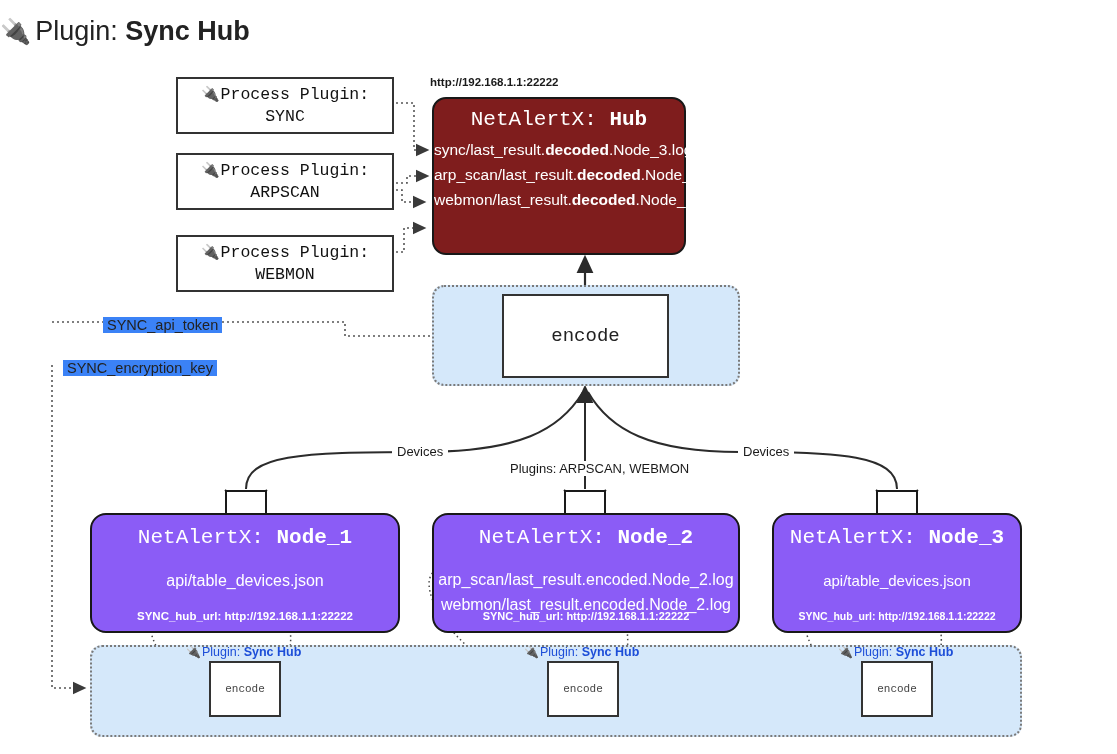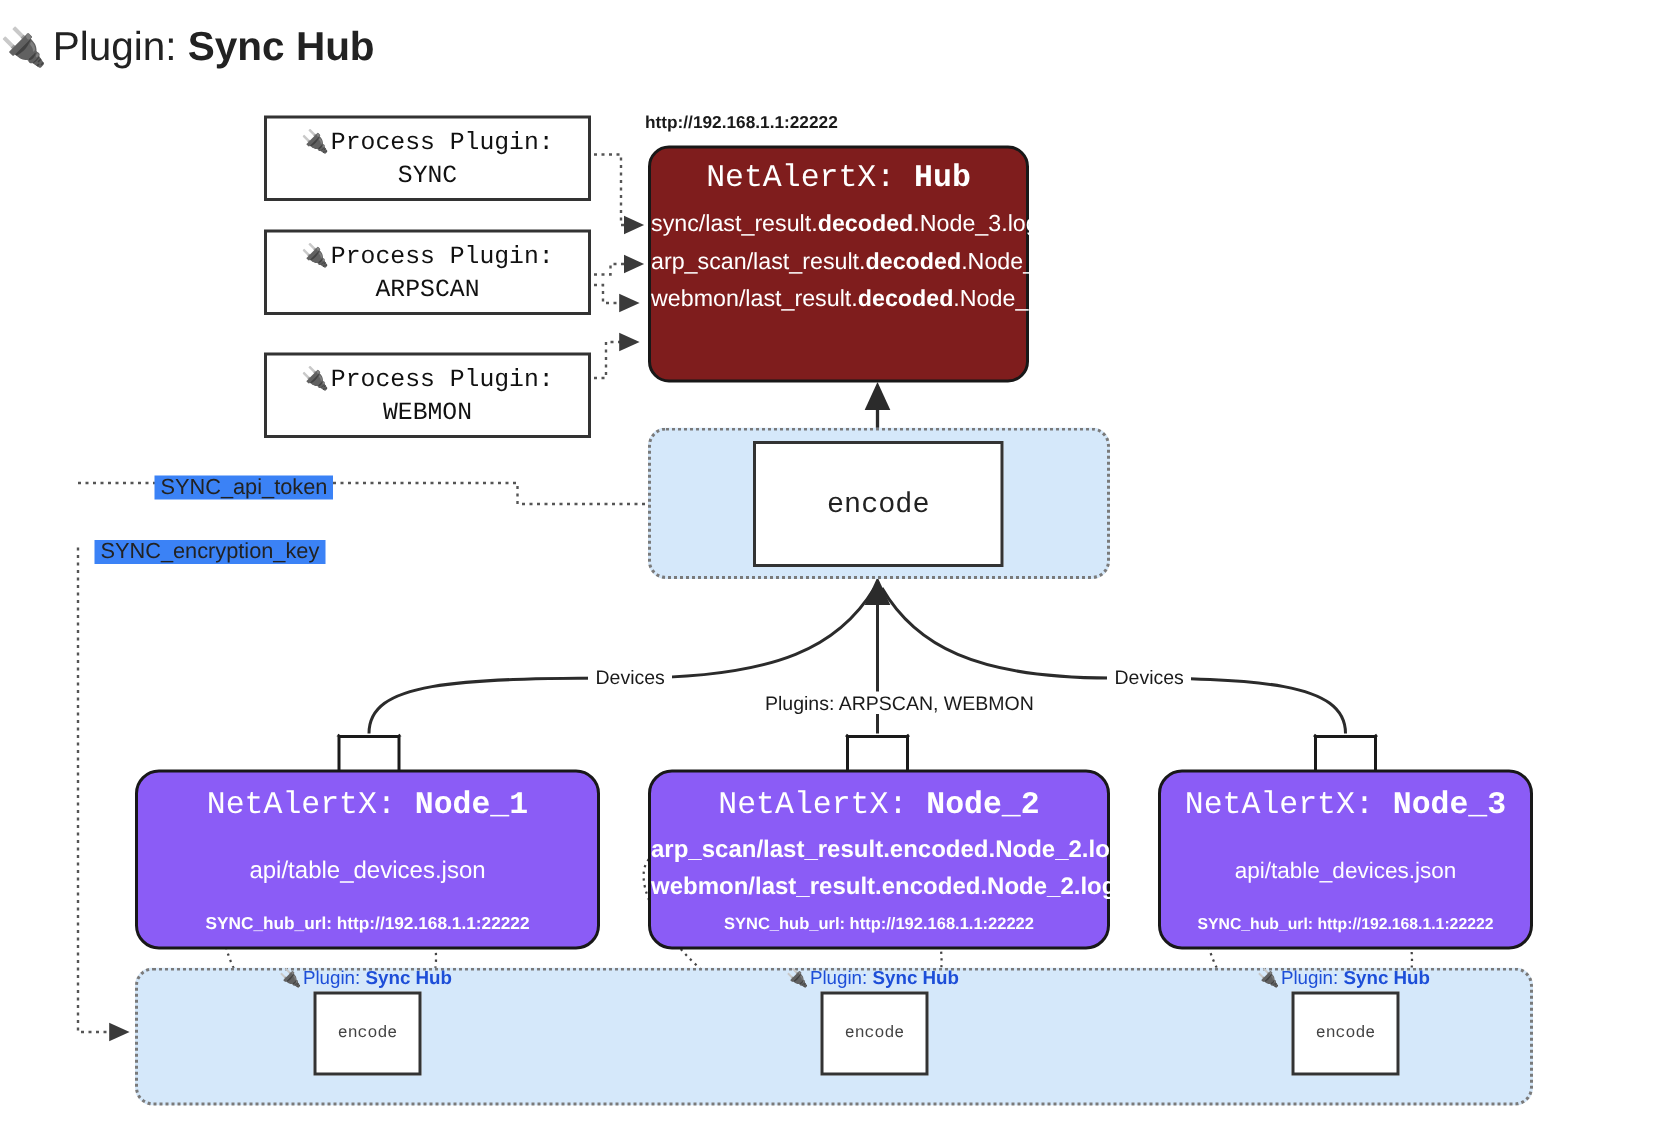--- a/index.html
+++ b/index.html
@@ -166,21 +166,21 @@
     font-size: 11.5px;
     font-weight: bold;
     color: #ffffff;
     white-space: nowrap;
   }
   #node1 { left: 90px;  top: 513px; width: 310px; height: 120px; }
   #node2 { left: 432px; top: 513px; width: 308px; height: 120px; }
   #node3 { left: 772px; top: 513px; width: 250px; height: 120px; }
   #node1 .body { margin-top: 20px; }
   #node3 .body { margin-top: 20px; }
-  #node2 .body { margin-top: 6px; font-weight: bold; }
+  #node2 .body { margin-top: 19px; }
   #node3 .node-line { font-size: 15px; }
   #node3 .node-foot { font-size: 10.5px; }
   #node2 .node-foot { font-size: 11px; }
 
   
   .envelope {
     position: absolute;
     width: 42px; height: 32px;
     background: #ffffff;
     border: 2px solid #1a1a1a;

